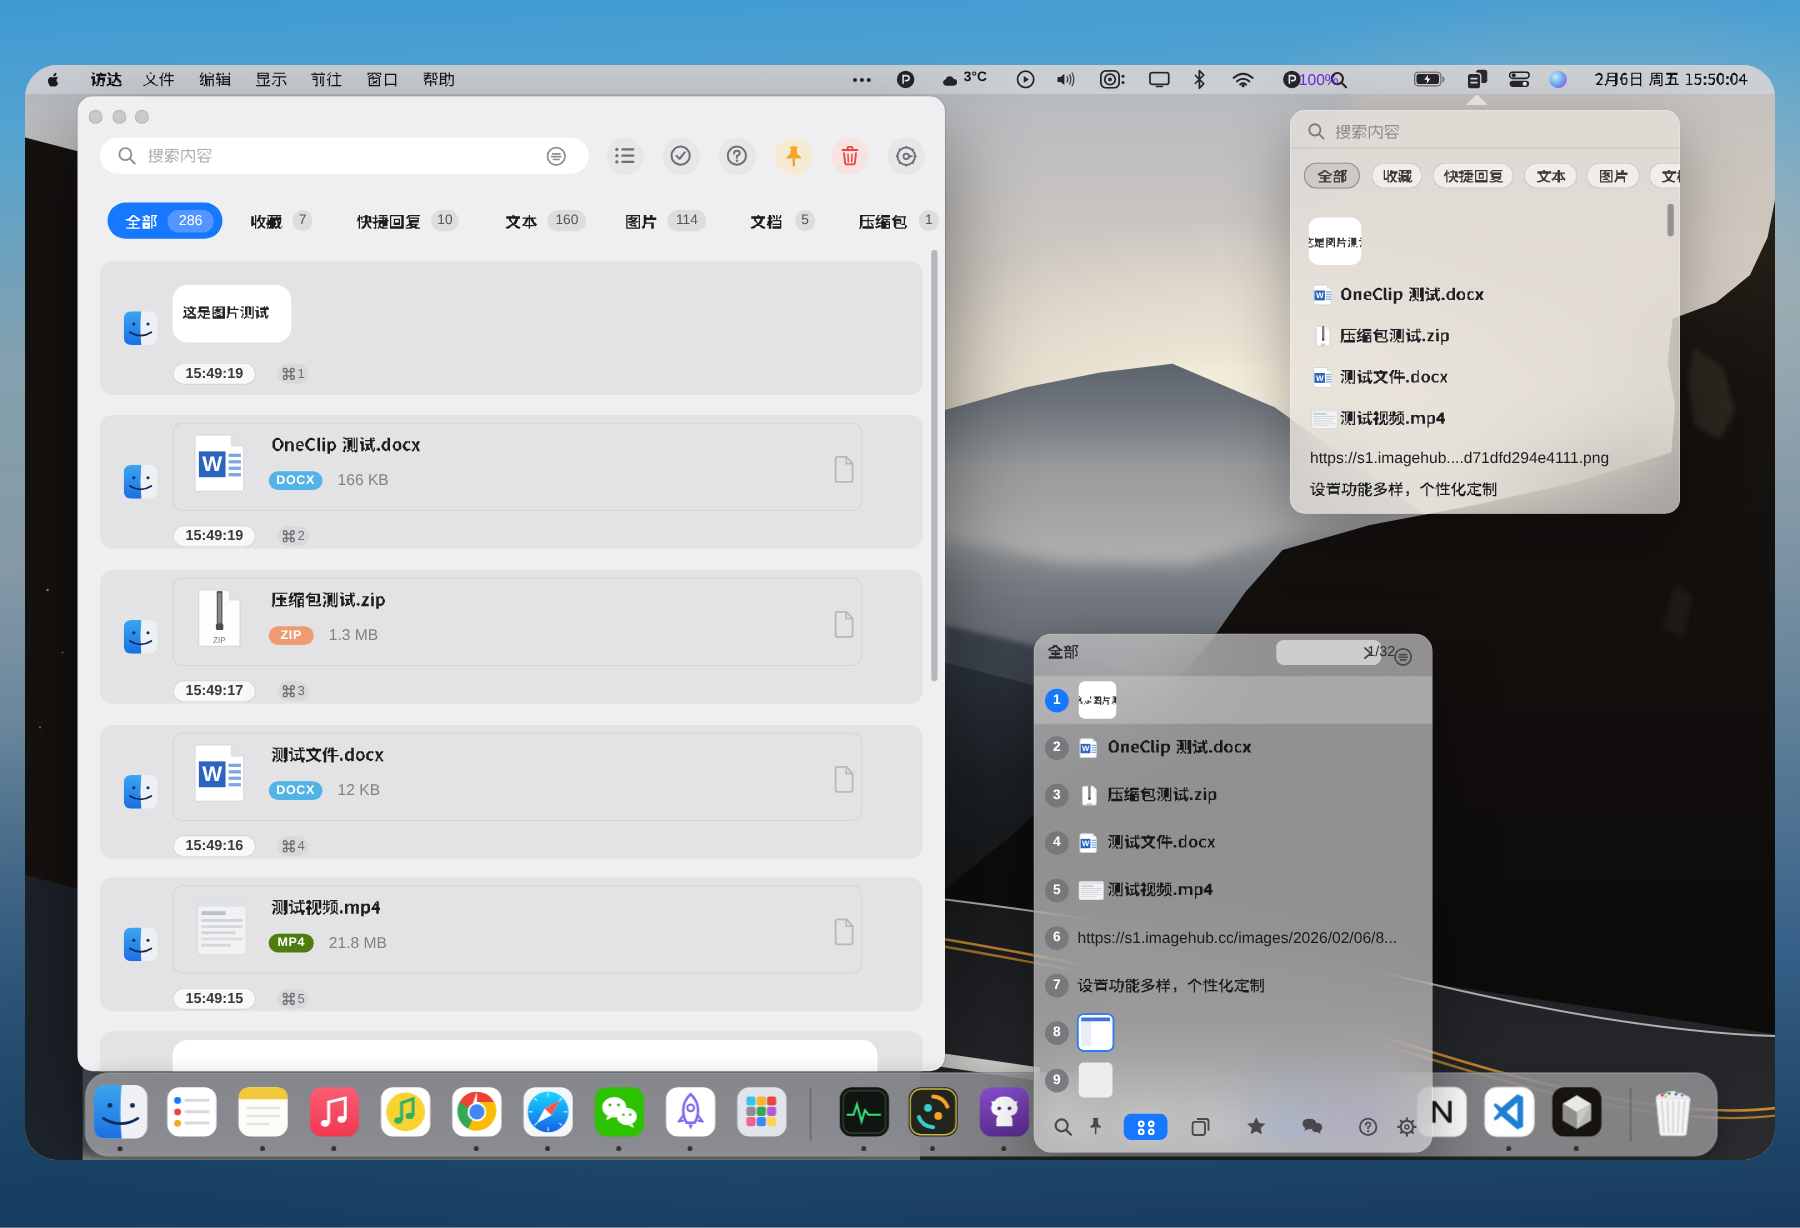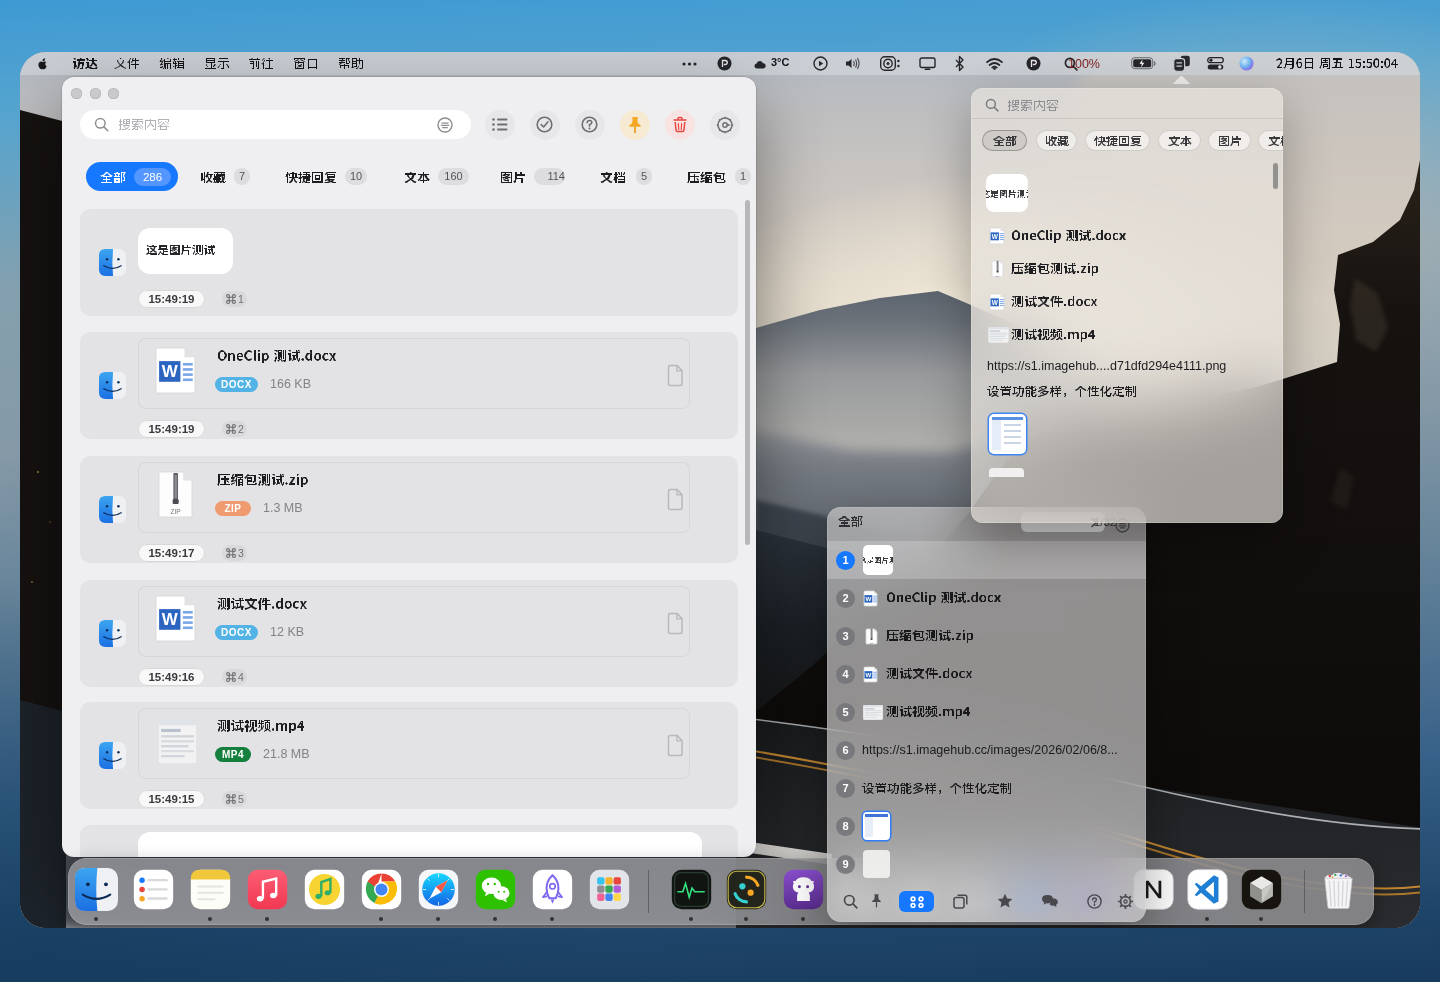--- a/index.html
+++ b/index.html
@@ -150,21 +150,21 @@
       <circle cx="9.5" cy="11.6" r="1.3" fill="#26262a"></circle>
     </svg>
     <svg style="position:absolute;left:1006px;top:4px;" width="15" height="15" viewBox="0 0 15 15">
       <circle cx="7.5" cy="7.5" r="7" fill="#26262a"></circle>
       <path d="M5.5 11 L5.5 4.5 L8.2 4.5 Q10.3 4.7 10.3 6.5 Q10.3 8.3 8.2 8.5 L6.8 8.5" fill="none" stroke="#e8e8ea" stroke-width="1.3"></path>
     </svg>
     <svg style="position:absolute;left:1044px;top:5px;" width="14" height="14" viewBox="0 0 14 14">
       <circle cx="5.88" cy="5.88" r="4.48" fill="none" stroke="#26262a" stroke-width="1.7"></circle>
       <line x1="9.24" y1="9.24" x2="12.88" y2="12.88" stroke="#26262a" stroke-width="1.7" stroke-linecap="round"></line>
     </svg>
-<div class="abs" style="left:1048px;top:4.5px;font-size:12.5px;color:#7f1d1d;">100%</div>
+<div class="abs" style="left:1019px;top:4.5px;font-size:12.5px;color:#6d28d9;">100%</div>
 <svg style="position:absolute;left:1111px;top:5px;" width="26" height="13" viewBox="0 0 26 13">
       <rect x="0.7" y="0.7" width="21" height="11" rx="3" fill="none" stroke="#26262a" opacity="0.6" stroke-width="1"></rect>
       <rect x="2.2" y="2.2" width="18" height="8" rx="1.8" fill="#26262a"></rect>
       <path d="M23 4.5 Q25 6.5 23 8.5" stroke="#26262a" opacity="0.6" stroke-width="1.2" fill="none"></path>
       <path d="M11.5 2.5 L8.5 6.8 L10.8 6.8 L10.2 10.2 L13.3 5.8 L11 5.8 Z" fill="#fff"></path>
     </svg>
     <svg style="position:absolute;left:1152px;top:3px;" width="20" height="17" viewBox="0 0 20 17">
       <rect x="8.8" y="0.8" width="9" height="10.5" rx="2.2" fill="#2a2a2e"></rect>
       <rect x="1.8" y="3.6" width="10.8" height="12.6" rx="2.6" fill="#2a2a2e" stroke="#cdd2d8" stroke-width="1.1"></rect>
       <rect x="4.2" y="7.2" width="6" height="1.3" rx="0.65" fill="#cdd2d8"></rect>
@@ -262,21 +262,21 @@
         <path id="t12" fill="currentColor" d="M2 -1H3V11H2ZM1 2 2 2Q2 2 2 3Q2 4 2 4Q2 5 1 5L0 5Q0 5 1 4Q1 3 1 3Q1 2 1 2ZM3 2 4 1Q4 2 5 2Q5 3 5 3Q5 3 5 4L4 4Q4 4 4 3Q4 3 4 3Q3 2 3 2ZM5 1H12V6H10V2H5ZM4 5H13V6H4ZM9 5Q9 6 10 7Q10 8 11 9Q12 10 13 10Q13 10 12 10Q12 11 12 11Q12 11 12 11Q11 11 10 10Q9 9 9 8Q8 7 8 5ZM7 -1H9V4Q9 4 9 5Q9 6 8 7Q8 8 8 9Q7 9 7 10Q6 11 5 11Q5 11 5 11Q4 11 4 11Q4 10 4 10Q5 10 5 9Q6 9 6 8Q7 7 7 6Q7 6 7 5Q7 4 7 4Z M18 0H25V1H18ZM21 7H25V9H21ZM17 4H26V5H17ZM18 2H25V7H18V5H23V3H18ZM21 -1H22V11L21 10ZM18 7 20 7Q19 8 19 9Q18 11 18 11Q18 11 17 11Q17 11 17 11Q17 11 17 11Q17 10 18 9Q18 8 18 7ZM19 8Q20 9 20 9Q21 10 21 10Q22 10 23 10Q23 10 24 10Q24 10 24 10Q25 10 25 10Q25 10 26 10Q26 10 25 10Q25 10 25 11Q25 11 25 11H25H23Q22 11 21 11Q20 11 19 10Q19 9 18 8ZM13 6Q14 5 15 5Q16 5 17 5L18 6Q17 6 15 7Q14 7 14 7ZM13 2H17V3H13ZM15 -1H16V10Q16 10 16 11Q16 11 16 11Q15 11 15 11Q15 11 14 11Q14 11 14 11Q14 10 14 10Q14 10 14 10Q15 10 15 10Q15 10 15 10Q15 10 15 10Z M31 4V6H34V4ZM30 3H35V8H30ZM27 -0H38V11H36V1H28V11H27ZM28 9H37V11H28Z M43 5V5H49V5ZM43 3V4H49V3ZM42 2H50V6H42ZM42 -1 44 -0Q43 0 43 1Q42 2 42 2Q41 3 40 3Q40 3 40 3Q40 3 40 3Q40 2 40 2Q40 2 41 1Q42 0 42 -1ZM42 0H51V1H42ZM43 6 45 6Q44 7 44 7Q43 8 42 8Q42 9 41 9Q41 9 41 9Q41 9 40 9Q40 8 40 8Q41 8 42 7Q43 6 43 6ZM43 7H49V8H42ZM49 7H49L49 7L50 7Q49 8 48 9Q47 10 46 10Q44 11 43 11Q41 11 40 11Q40 11 40 11Q39 10 39 10Q41 10 42 10Q44 9 45 9Q46 9 47 8Q48 8 49 7ZM43 7Q44 8 45 8Q45 9 47 9Q48 9 49 10Q50 10 52 10Q51 10 51 10Q51 11 51 11Q49 11 48 11Q47 11 46 10Q45 10 44 9Q43 9 42 8Z"></path>
       </svg>
 <div class="abs" style="left:283px;top:91px;width:22px;height:17px;border-radius:8.5px;background:#dddcde;color:#555559;font-size:11px;text-align:center;line-height:17px;">10</div>
 <svg style="position:absolute;left:342px;top:94.9px;color:#1d1d1f;" width="28" height="15" viewBox="0 0 28 15">
         <path id="t13" fill="currentColor" d="M9 2 11 2Q10 5 9 7Q7 8 5 9Q4 11 1 11Q1 11 1 11Q1 11 1 10Q0 10 0 10Q3 9 4 8Q6 7 7 6Q8 4 9 2ZM4 2Q5 4 6 6Q7 7 9 8Q10 9 13 10Q13 10 12 10Q12 10 12 11Q12 11 12 11Q9 11 8 9Q6 8 5 6Q3 5 3 3ZM1 1H12V3H1ZM5 -1 7 -1Q7 -1 7 9e-16Q8 1 8 1L6 1Q6 1 6 1Q6 -0 5 -1Z M14 2H25V3H14ZM16 8H23V9H16ZM19 -1H20V11H19ZM17 2 19 3Q18 4 18 5Q17 7 16 8Q15 9 14 9Q14 9 14 9Q14 9 14 8Q14 8 13 8Q14 8 15 7Q16 6 16 5Q17 3 17 2ZM22 2Q22 3 23 4Q23 6 24 6Q25 7 26 8Q25 8 25 8Q25 9 25 9Q25 9 24 9Q24 9 23 8Q22 6 21 5Q21 4 20 3Z"></path>
       </svg>
 <div class="abs" style="left:376px;top:91px;width:31px;height:17px;border-radius:8.5px;background:#dddcde;color:#555559;font-size:11px;text-align:center;line-height:17px;">160</div>
 <svg style="position:absolute;left:438px;top:94.9px;color:#1d1d1f;" width="28" height="15" viewBox="0 0 28 15">
         <path id="t14" fill="currentColor" d="M1 -0H12V11H11V1H2V11H1ZM2 10H11V11H2ZM5 7 5 6Q6 6 6 6Q7 6 8 6Q8 7 9 7L8 8Q8 8 7 7Q6 7 6 7Q5 7 5 7ZM5 1 6 1Q6 2 6 2Q5 3 5 4Q4 4 3 4Q3 4 3 4Q3 4 3 4Q3 4 2 3Q3 3 4 2Q5 2 5 1ZM9 2H9L9 2L10 2Q10 3 9 4Q8 5 7 5Q6 6 5 6Q4 6 3 7Q3 6 3 6Q3 6 3 6Q2 6 2 5Q3 5 4 5Q5 5 6 4Q7 4 8 3Q8 3 9 2ZM5 3Q6 3 6 4Q7 4 8 5Q10 5 11 5Q10 6 10 6Q10 6 10 6Q9 6 8 6Q6 5 6 5Q5 4 4 3ZM5 2H9V3H5ZM3 8 4 7Q5 7 6 8Q6 8 7 8Q8 8 8 8Q9 8 9 8L9 10Q8 9 7 9Q6 9 5 9Q4 8 3 8Z M16 2H25V4H16ZM20 -1H22V3H20ZM15 -1H17V4Q17 5 17 6Q17 7 16 8Q16 9 16 10Q15 11 14 11Q14 11 14 11Q14 11 14 10Q14 10 13 10Q14 9 15 8Q15 7 15 6Q15 5 15 4ZM16 6H23V11H21V7H16Z"></path>
       </svg>
-<div class="abs" style="left:472px;top:91px;width:31px;height:17px;border-radius:8.5px;background:#dddcde;color:#555559;font-size:11px;text-align:right;line-height:17px;">114</div>
+<div class="abs" style="left:472px;top:91px;width:31px;height:17px;border-radius:8.5px;background:#dddcde;color:#555559;font-size:11px;text-align:center;line-height:17px;">114</div>
 <svg style="position:absolute;left:538px;top:94.9px;color:#1d1d1f;" width="28" height="15" viewBox="0 0 28 15">
         <path id="t15" fill="currentColor" d="M9 2 11 2Q10 5 9 7Q7 8 5 9Q4 11 1 11Q1 11 1 11Q1 11 1 10Q0 10 0 10Q3 9 4 8Q6 7 7 6Q8 4 9 2ZM4 2Q5 4 6 6Q7 7 9 8Q10 9 13 10Q13 10 12 10Q12 10 12 11Q12 11 12 11Q9 11 8 9Q6 8 5 6Q3 5 3 3ZM1 1H12V3H1ZM5 -1 7 -1Q7 -1 7 9e-16Q8 1 8 1L6 1Q6 1 6 1Q6 -0 5 -1Z M14 2H18V3H14ZM15 -1H17V11H15ZM15 3 16 3Q16 4 16 5Q15 5 15 6Q15 7 15 8Q14 9 14 9Q14 9 14 8Q13 8 13 8Q14 7 14 7Q14 6 14 5Q15 5 15 4Q15 3 15 3ZM17 4Q17 4 17 4Q17 4 17 5Q18 5 18 5Q18 6 18 6L17 7Q17 7 17 6Q17 6 17 6Q17 5 16 5Q16 4 16 4ZM21 -1H22V4H21ZM24 -0 25 0Q25 1 25 1Q25 2 24 3Q24 3 24 3L23 3Q23 3 23 2Q23 2 24 1Q24 0 24 -0ZM18 0 19 -0Q19 0 20 1Q20 1 20 2Q20 2 20 3L19 3Q19 3 19 2Q19 2 18 1Q18 1 18 0ZM18 4H25V11H24V5H18ZM18 7H24V8H18ZM18 9H24V11H18Z"></path>
       </svg>
 <div class="abs" style="left:574px;top:91px;width:16px;height:17px;border-radius:8.5px;background:#dddcde;color:#555559;font-size:11px;text-align:center;line-height:17px;">5</div>
 <svg style="position:absolute;left:625px;top:94.9px;color:#1d1d1f;" width="41" height="15" viewBox="0 0 41 15">
         <path id="t16" fill="currentColor" d="M2 -0H13V1H2ZM1 -0H3V4Q3 5 3 6Q3 7 3 8Q2 9 2 10Q2 11 1 11Q1 11 1 11Q1 11 1 11Q0 11 0 11Q1 10 1 9Q1 8 1 7Q1 6 1 6Q1 5 1 4ZM3 9H12V11H3ZM3 4H12V5H3ZM7 2H8V10H7ZM9 7 10 6Q10 6 11 7Q11 7 12 8L11 9Q11 8 10 8Q10 8 10 7Q9 7 9 7Z M14 8Q14 8 14 8Q14 7 14 7Q14 7 13 7Q14 7 14 6Q14 6 14 6Q15 6 15 5Q15 5 15 4Q16 4 16 3Q16 3 17 2L18 3Q17 4 16 5Q16 6 15 7V7Q15 7 15 7Q14 7 14 8Q14 8 14 8Q14 8 14 8ZM14 8 14 7 14 6 17 6Q17 6 17 6Q17 7 17 7Q16 7 16 7Q15 7 15 8Q14 8 14 8Q14 8 14 8ZM14 5Q14 5 14 4Q14 4 14 4Q13 4 13 3Q14 3 14 3Q14 3 14 3Q14 3 14 2Q15 2 15 1Q15 1 15 0Q15 -0 16 -1L17 -0Q17 0 16 1Q16 2 15 3Q15 3 15 4V4Q15 4 14 4Q14 4 14 4Q14 4 14 5Q14 5 14 5ZM14 5 14 4 14 3 16 3Q16 3 16 4Q16 4 16 4Q16 4 15 4Q15 5 14 5Q14 5 14 5Q14 5 14 5ZM13 9Q14 9 15 9Q16 8 17 8L18 9Q17 10 16 10Q15 10 14 11ZM22 3 23 3Q23 4 23 5Q23 5 23 6L22 6Q22 5 22 5Q22 4 22 4Q22 4 22 3ZM18 0H25V2H24V2H19V3H18ZM19 2 20 3Q20 3 20 4Q19 5 19 6Q18 7 18 7Q18 7 17 7Q17 6 17 6Q18 6 18 5Q18 4 19 4Q19 3 19 2ZM20 3H25V4H20ZM21 7H24V8H21ZM20 5H25V11H24V6H22V11H20ZM18 5 20 4 20 4V11H18ZM21 -1 22 -1Q22 -1 22 -0Q22 0 23 1L21 1Q21 1 21 0Q21 -0 21 -1ZM21 10H24V11H21Z M30 -1 31 -1Q31 0 30 1Q30 2 29 3Q28 4 28 5Q27 4 27 4Q27 4 27 4Q27 4 26 3Q27 3 28 2Q28 2 29 1Q29 -0 30 -1ZM30 1H37V2H29ZM36 1H38Q38 1 38 1Q38 1 38 1Q38 1 38 1Q37 3 37 4Q37 5 37 6Q37 7 37 7Q37 7 37 8Q37 8 37 8Q36 8 36 8Q36 8 35 8Q35 8 34 8Q34 8 34 8Q34 7 34 7Q34 7 35 7Q35 7 35 7Q35 7 35 7Q36 7 36 7Q36 7 36 6Q36 6 36 5Q36 5 36 4Q36 3 36 1ZM28 3H30V9Q30 9 30 9Q30 10 30 10Q31 10 31 10Q32 10 32 10Q32 10 33 10Q33 10 34 10Q34 10 34 10Q35 10 35 10Q36 10 36 10Q36 10 37 10Q37 9 37 9Q37 9 37 8Q37 8 38 8Q38 9 39 9Q38 10 38 10Q38 11 37 11Q37 11 36 11Q36 11 35 11Q35 11 35 11Q34 11 34 11Q33 11 33 11Q32 11 32 11Q32 11 31 11Q30 11 30 11Q29 11 29 10Q28 10 28 9ZM29 3H34V7H29V6H33V5H29Z"></path>
       </svg>
 <div class="abs" style="left:673px;top:91px;width:16px;height:17px;border-radius:8.5px;background:#dddcde;color:#555559;font-size:11px;text-align:center;line-height:17px;">1</div>
 <div class="abs" style="left:18px;top:132px;width:658px;height:107px;border-radius:10px;background:#e3e2e4;"></div>
 <svg style="position:absolute;left:37px;top:172px;" width="27" height="27" viewBox="0 0 27 27">
@@ -469,21 +469,21 @@
 <rect x="3.12" y="9.9" width="19.5" height="3.1500000000000004" fill="#b9c2cc"></rect>
 <rect x="3.12" y="16.2" width="32.76" height="2.25" fill="#cfd4da"></rect>
 <rect x="3.12" y="21.15" width="32.76" height="2.25" fill="#d6dade"></rect>
 <rect x="3.12" y="26.099999999999998" width="27.299999999999997" height="2.25" fill="#cfd4da"></rect>
 <rect x="3.12" y="31.049999999999997" width="32.76" height="2.25" fill="#d9dce0"></rect>
 <rect x="3.12" y="36.0" width="23.4" height="2.25" fill="#d2d6db"></rect>
       </svg>
 <svg style="position:absolute;left:155px;top:642.5px;color:#1d1d1f;" width="89" height="16" viewBox="0 0 89 16">
         <path id="t21" fill="currentColor" d="M7 9 7 9Q8 9 8 10Q8 10 9 10Q9 11 9 11L8 12Q8 11 8 11Q7 11 7 10Q7 10 7 9ZM4 -0H9V9H8V1H5V9H4ZM11 -1H13V10Q13 11 13 11Q12 11 12 11Q12 12 11 12Q11 12 10 12Q10 11 10 11Q10 11 10 10Q10 10 11 10Q11 10 11 10Q11 10 11 10ZM10 0H11V9H10ZM6 2H7V7Q7 7 7 8Q7 9 7 10Q6 10 6 11Q5 11 4 12Q4 12 4 11Q4 11 4 11Q4 11 4 11Q4 10 5 10Q5 10 6 9Q6 8 6 8Q6 7 6 7ZM1 0 2 -1Q2 -1 3 -0Q3 -0 3 0Q4 0 4 1L3 2Q3 2 3 1Q2 1 2 1Q1 1 1 0ZM0 4 1 3Q2 3 2 3Q2 3 3 4Q3 4 4 4L3 5Q2 5 2 5Q2 5 1 4Q1 4 0 4ZM1 11Q1 10 1 10Q1 9 2 8Q2 7 2 6L4 7Q3 8 3 9Q3 9 3 10Q2 11 2 12Z M15 0 16 -1Q16 -0 17 -0Q17 0 17 1Q18 1 18 1L17 2Q17 2 16 2Q16 1 16 1Q15 1 15 0ZM16 11 16 10 16 10 18 8Q19 8 19 9Q19 9 19 9Q18 10 17 10Q17 11 17 11Q16 11 16 11Q16 11 16 11ZM14 3H17V5H14ZM18 2H27V3H18ZM19 5H22V6H19ZM20 6H21V10L20 10ZM18 10Q19 9 20 9Q21 9 23 8L23 10Q22 10 21 10Q20 11 19 11ZM24 -0 25 -1Q26 -0 26 0Q26 1 26 1L25 2Q25 1 25 1Q24 0 24 -0ZM22 -1H24Q24 1 24 2Q24 4 24 5Q24 7 24 7Q25 8 25 9Q25 10 25 10Q25 10 25 9Q25 9 25 8Q26 8 26 8Q26 8 26 8Q27 8 27 9Q27 10 26 10Q26 11 26 11Q26 11 26 12Q25 12 25 12Q24 12 24 11Q24 10 23 9Q23 8 23 7Q23 5 23 3Q22 1 22 -1ZM16 11Q16 11 16 11Q15 11 15 11Q15 10 15 10Q15 10 16 10Q16 9 16 9V3H17V10Q17 10 17 10Q17 10 17 10Q17 11 16 11Q16 11 16 11Q16 11 16 11Z M33 -0H40V7H38V1H34V7H33ZM36 7H37V10Q37 10 37 10Q38 10 38 10H38Q39 10 39 10Q39 10 39 10Q39 9 39 8Q39 8 40 9Q40 9 40 9Q40 10 40 10Q40 11 39 11Q39 12 38 12H37Q37 12 36 11Q36 11 36 10ZM35 2H37V4Q37 5 37 6Q37 7 36 8Q36 9 35 10Q34 11 33 12Q32 12 32 11Q32 11 32 11Q32 11 32 11Q33 10 34 9Q34 8 35 7Q35 7 35 6Q35 5 35 4ZM28 1H32V3H28ZM29 6 31 4V12H29ZM31 5Q31 5 31 5Q31 5 32 6Q32 6 32 6Q33 7 33 7L32 8Q32 8 31 7Q31 7 31 7Q31 6 30 6Q30 5 30 5ZM31 1H31L32 1L32 2Q32 3 31 4Q31 6 30 7Q29 8 28 8Q28 8 28 8Q28 7 28 7Q27 7 27 7Q28 6 29 5Q30 4 30 4Q31 3 31 2ZM29 -0 30 -1Q30 -1 31 -0Q31 0 31 1L30 2Q30 1 29 1Q29 0 29 -0Z M47 -0H53V1H47ZM50 1 51 1Q51 2 51 2Q51 3 51 3L49 3Q49 2 50 2Q50 1 50 1ZM48 2H53V9H52V3H49V9H48ZM50 4H51Q51 6 51 7Q51 8 51 9Q51 9 50 10Q50 11 49 11Q48 11 47 12Q47 12 47 11Q47 11 47 11Q48 10 48 10Q49 10 49 9Q49 9 50 8Q50 7 50 6Q50 5 50 4ZM50 10 51 9Q52 9 52 9Q52 10 53 10Q53 11 54 11L53 12Q53 11 52 11Q52 11 51 10Q51 10 50 10ZM44 1H47V2H44ZM41 3H47V4H41ZM44 -1H45V4H44ZM42 0H43V4H42ZM46 5 47 6Q47 7 46 8Q46 10 44 10Q43 11 42 12Q42 11 41 11Q41 11 41 11Q42 10 43 10Q44 9 45 8Q46 7 46 5ZM42 5 43 5Q43 6 43 7Q42 8 42 8Q42 8 42 8Q41 8 41 8Q41 8 41 8Q41 7 42 7Q42 6 42 5ZM44 4H45V9H44Z M56 11Q56 11 55 10Q55 10 55 9Q55 9 55 9Q56 8 56 8Q57 8 57 9Q57 9 57 9Q57 10 57 10Q57 11 56 11Z M59 11V3H61L61 4H61Q62 4 62 3Q63 3 63 3Q64 3 65 3Q65 4 65 4Q66 4 67 3Q67 3 68 3Q69 3 70 4Q70 4 70 6V11H68V6Q68 5 68 5Q68 4 67 4Q67 4 67 5Q66 5 66 5V11H64V6Q64 5 64 5Q63 4 63 4Q62 4 62 5Q62 5 61 5V11Z M72 13V3H74L74 4H74Q75 3 75 3Q76 3 76 3Q77 3 78 3Q79 4 79 5Q79 5 79 7Q79 8 79 9Q78 10 78 10Q77 11 76 11Q76 11 75 11Q75 10 74 10L74 11V13ZM76 9Q76 9 76 9Q77 9 77 8Q77 8 77 7Q77 6 77 5Q77 5 77 5Q76 4 76 4Q75 4 75 5Q75 5 74 5V9Q75 9 75 9Q75 9 76 9Z M84 11V4Q84 4 84 3Q85 3 85 2H84Q84 3 84 3Q84 3 84 4L82 6H87V8H80V7L84 1H86V11Z"></path>
       </svg>
-<div class="abs" style="left:153px;top:670px;width:36px;height:15px;border-radius:7.5px;background:#15803d;color:#fff;font-size:10px;font-weight:bold;text-align:center;line-height:15px;letter-spacing:0.5px;">MP4</div>
+<div class="abs" style="left:153px;top:670px;width:36px;height:15px;border-radius:7.5px;background:#4d7c0f;color:#fff;font-size:10px;font-weight:bold;text-align:center;line-height:15px;letter-spacing:0.5px;">MP4</div>
 <div class="abs" style="left:201px;top:670px;font-size:12.5px;color:#828287;line-height:15px;">21.8 MB</div>
 <svg style="position:absolute;left:605px;top:657px;" width="16.56" height="23" viewBox="0 0 16.56 23">
 <path d="M1.5 3 Q1.5 1.5 3 1.5 L10.267199999999999 1.5 L15.059999999999999 6.8999999999999995 L15.059999999999999 20 Q15.059999999999999 21.5 13.559999999999999 21.5 L3 21.5 Q1.5 21.5 1.5 20 Z" fill="none" stroke="#b9b8bd" stroke-width="1.5"></path>
 <path d="M9.935999999999998 2 L9.935999999999998 6.8999999999999995 L14.559999999999999 6.8999999999999995" fill="none" stroke="#b9b8bd" stroke-width="1.3"></path>
       </svg>
 <div class="abs" style="left:76px;top:713px;width:67px;height:18px;border-radius:9px;background:rgba(255,255,255,0.75);box-shadow:inset 0 0 0 1px #d8d7d9;"></div>
       <div class="abs" style="left:76px;top:713px;width:67px;height:18px;font-size:11.5px;font-weight:bold;color:#3a3a3e;text-align:center;line-height:18px;">15:49:15</div>
 <div class="abs" style="left:160px;top:714px;width:25px;height:16px;border-radius:8px;background:#d9d8da;"></div>
       <svg style="position:absolute;left:164px;top:717px;" width="10" height="10" viewBox="0 0 10 10">
         <g fill="none" stroke="#707075" stroke-width="1.1">
@@ -816,21 +816,21 @@
           <line x1="4.82" y1="12.18" x2="3.13" y2="13.87"></line>
           <line x1="3.30" y1="8.50" x2="0.90" y2="8.50"></line>
           <line x1="4.82" y1="4.82" x2="3.13" y2="3.13"></line>
           <line x1="8.50" y1="3.30" x2="8.50" y2="0.90"></line>
           <line x1="12.18" y1="4.82" x2="13.87" y2="3.13"></line>
         </g>
         <circle cx="8.5" cy="8.5" r="4.9" fill="none" stroke="#48484d" stroke-width="1.6"></circle>
         <circle cx="8.5" cy="8.5" r="1.6" fill="none" stroke="#48484d" stroke-width="1.2"></circle>
       </svg>
 </div>
-<div class="abs" style="left:951px;top:36px;width:312px;height:435px;border-radius:12px;background:rgba(233,229,223,0.68);backdrop-filter:blur(34px);box-shadow:0 18px 50px rgba(0,0,0,0.3),inset 0 0 0 0.5px rgba(255,255,255,0.4);overflow:hidden;">
+<div class="abs" style="left:1012px;top:36px;width:312px;height:323px;border-radius:12px;background:rgba(233,229,223,0.68);backdrop-filter:blur(34px);box-shadow:0 18px 50px rgba(0,0,0,0.3),inset 0 0 0 0.5px rgba(255,255,255,0.4);overflow:hidden;">
 <svg style="position:absolute;left:14px;top:10px;" width="14" height="14" viewBox="0 0 14 14">
         <circle cx="5.88" cy="5.88" r="4.48" fill="none" stroke="#7a7a7e" stroke-width="1.5"></circle>
         <line x1="9.24" y1="9.24" x2="12.88" y2="12.88" stroke="#7a7a7e" stroke-width="1.5" stroke-linecap="round"></line>
       </svg>
 <svg style="position:absolute;left:36px;top:11.9px;color:#8e8e93;" width="54" height="15" viewBox="0 0 54 15">
         <use href="#t9"></use>
       </svg>
 <div class="abs" style="left:0;top:30px;width:312px;height:1px;background:rgba(0,0,0,0.09);"></div>
 <div class="abs" style="left:11px;top:42px;width:45px;height:21px;border-radius:10.5px;background:rgba(205,201,197,0.95);box-shadow:inset 0 0 0 1px rgba(140,137,133,0.8);"></div>
 <svg style="position:absolute;left:21.5px;top:48.1px;color:#3a3a3c;" width="26" height="14" viewBox="0 0 26 14">

